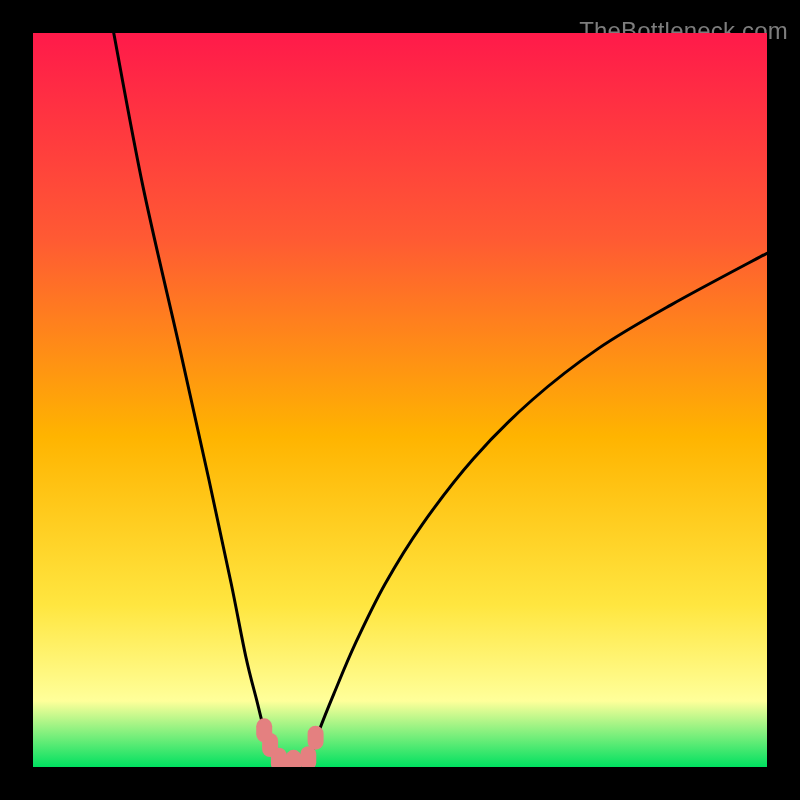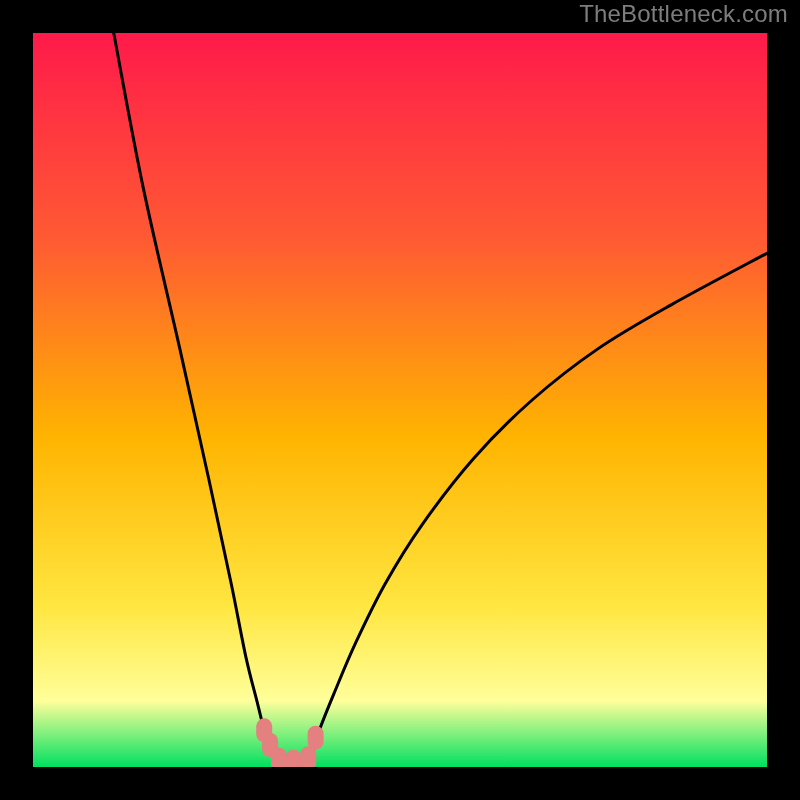--- a/index.html
+++ b/index.html
@@ -20,21 +20,21 @@
   .plot-area {
     position: absolute;
     left: 33px;
     top: 33px;
     width: 734px;
     height: 734px;
     overflow: hidden;
   }
   .watermark {
     position: absolute;
-    top: 0;
+    top: 17px;
     right: 12px;
     color: #7d7d7d;
     font-size: 24px;
     letter-spacing: 0.2px;
     font-weight: 400;
     user-select: none;
   }
   svg { display: block; }
 </style>
 </head>

